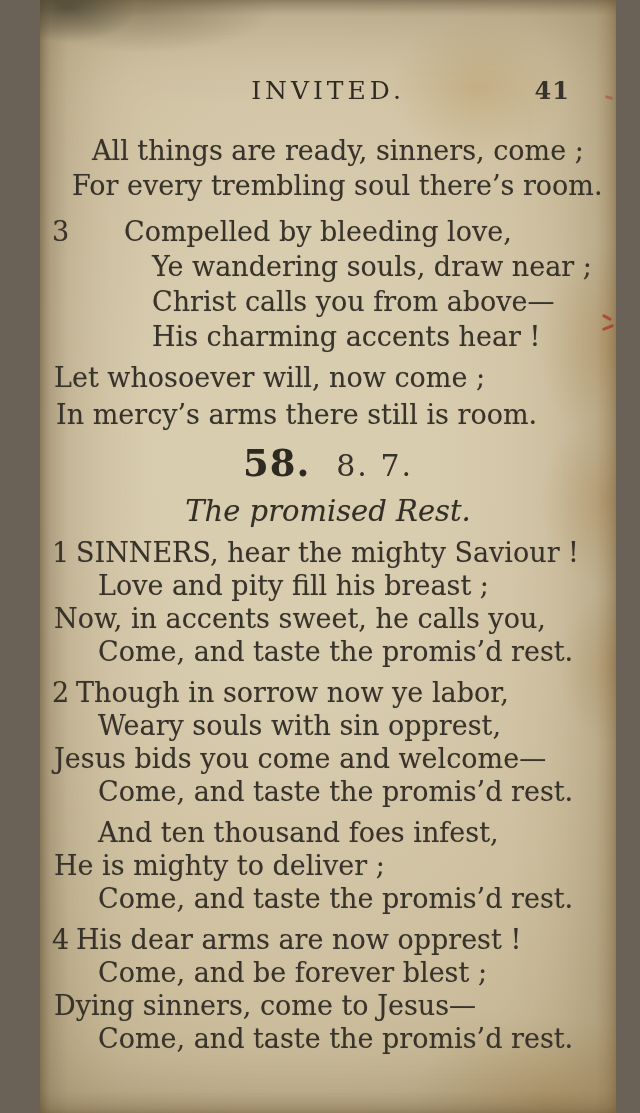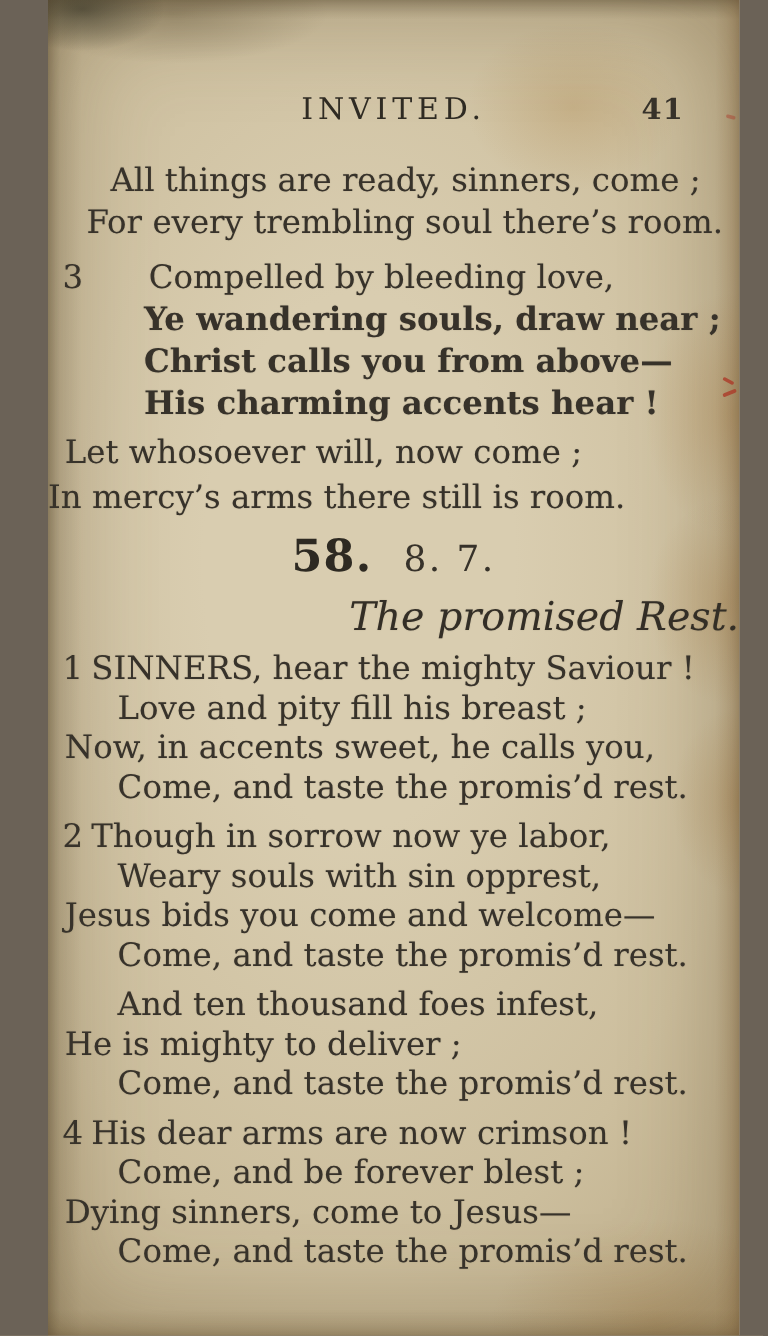--- a/index.html
+++ b/index.html
@@ -78,27 +78,27 @@
   }
   .stanza { margin: 0; }
   .couplet      { margin-top: 23px; }
   .prev-verse   { margin-top: 11px; }
   .refrain      { margin-top: 5px; }
   .refrain .line { line-height: 37px; }
   .hymn-verse   { margin-top: 8px; }
   .hymn-verse .line { line-height: 33px; }
 
   .pl12 { padding-left: 12px; }
-  .pl16 { }
+  .pl16 { padding-left: 16px; }
   .pl26 { padding-left: 14px; }
   .pl30 { padding-left: 14px; }
   .pl36 { padding-left: 32px; }
   .pl52 { padding-left: 52px; }
   .pl58 { padding-left: 58px; }
-  .pl84 { padding-left: 80px; font-weight: bold; }
+  .pl84 { padding-left: 112px; }
 
   .vnum { display: inline-block; min-width: 24px; }
   .vnum.wide { min-width: 72px; }
 
   .hymn-heading {
     margin-top: 8px;
     text-align: center;
   }
   .hymn-number {
     font-size: 37px;
@@ -106,23 +106,23 @@
     letter-spacing: 1px;
     color: #2e2a22;
   }
   .hymn-meter {
     font-size: 30px;
     margin-left: 26px;
     letter-spacing: 2px;
   }
   .hymn-title {
     margin-top: 9px;
-    text-align: right;
+    text-align: center;
     font-style: italic;
-    font-size: 33px;
+    font-size: 29px;
     color: #332e26;
     text-shadow: 0 0 1px rgba(40,35,25,0.25);
   }
 </style>
 </head>
 <body>
 
 <div class="page">
 
   <div class="smudge-topleft"></div>
@@ -174,20 +174,20 @@
       <p class="line pl58">Come, and taste the promis’d rest.</p>
     </section>
 
     <section class="stanza hymn-verse">
       <p class="line pl58">And ten thousand foes infest,</p>
       <p class="line pl30">He is mighty to deliver ;</p>
       <p class="line pl58">Come, and taste the promis’d rest.</p>
     </section>
 
     <section class="stanza hymn-verse">
-      <p class="line pl12"><span class="vnum">4</span><span>His dear arms are now crimson !</span></p>
+      <p class="line pl12"><span class="vnum">4</span><span>His dear arms are now opprest !</span></p>
       <p class="line pl58">Come, and be forever blest ;</p>
       <p class="line pl30">Dying sinners, come to Jesus—</p>
       <p class="line pl58">Come, and taste the promis’d rest.</p>
     </section>
 
   </main>
 </div>
 
 </body></html>

